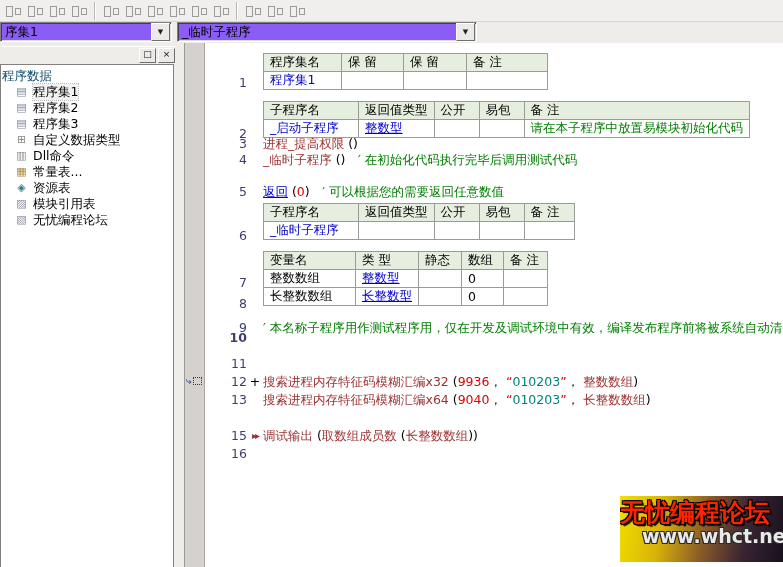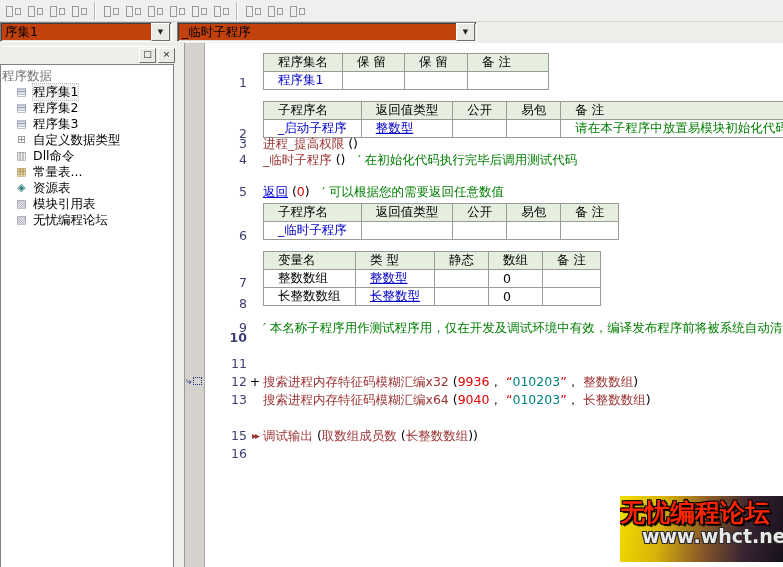--- a/index.html
+++ b/index.html
@@ -8,36 +8,36 @@
        background:#EFEDEA;font-size:12.5px;-webkit-font-smoothing:none;}
   
   .toolbar{position:absolute;left:0;top:0;width:783px;height:22px;background:#F0EFED;
            border-bottom:1px solid #d8d6d2;display:flex;align-items:center;padding-left:2px;box-sizing:border-box;}
   .tb-icon{width:22px;height:18px;position:relative;display:inline-block;}
   .tb-icon::before{content:"";position:absolute;left:4px;top:4px;width:5px;height:9px;border:1px solid #9b9b9b;}
   .tb-icon::after{content:"";position:absolute;left:13px;top:6px;width:4px;height:5px;border:1px solid #9b9b9b;}
   .tb-sep{width:1px;height:18px;background:#b9b7b4;border-right:1px solid #ffffff;margin:0 4px;}
   
   .combo-row{position:absolute;left:0;top:22px;width:783px;height:21px;background:#EFEDEA;}
-  .combo{position:absolute;top:0;height:20px;background:#c2410c;border:1px solid #808080;
+  .combo{position:absolute;top:0;height:20px;background:#8b5cf6;border:1px solid #808080;
          border-bottom-color:#fff;border-right-color:#fff;box-shadow:inset 1px 1px 0 #404040, inset -1px -1px 0 #dcdcdc;
          display:flex;align-items:center;box-sizing:border-box;}
   .combo-text{flex:1;padding:0 4px;font-size:12.5px;color:#000;white-space:nowrap;overflow:hidden;}
   .combo-btn{width:17px;height:16px;margin-right:1px;background:#ECEAE6;border:1px solid #fff;
              border-bottom-color:#6f6f6f;border-right-color:#6f6f6f;display:flex;align-items:center;justify-content:center;
              font-size:7px;color:#222;}
   
   .dock{position:absolute;left:0;top:43px;width:178px;height:524px;background:#EFEDEA;}
   .dock-titlebar{position:absolute;left:2px;top:3px;right:3px;height:17px;border-top:1px solid #fff;
                  display:flex;justify-content:flex-end;align-items:center;gap:2px;}
   .dock-btn{width:15px;height:13px;background:#ECEAE6;border:1px solid #fff;border-bottom-color:#6f6f6f;
             border-right-color:#6f6f6f;font-size:9px;line-height:11px;text-align:center;color:#111;cursor:default;}
   .tree-box{position:absolute;left:0px;top:21px;width:174px;bottom:0;background:#fff;
             border:1px solid #808080;border-bottom:none;box-sizing:border-box;overflow:hidden;}
-  .tree-root{margin:3px 0 0 1px;height:16px;line-height:16px;font-size:12.5px;color:#737373;white-space:nowrap;}
+  .tree-root{margin:3px 0 0 1px;height:16px;line-height:16px;font-size:12.5px;color:#0c4a6e;white-space:nowrap;}
   .tree-item{height:16px;line-height:16px;display:flex;align-items:center;white-space:nowrap;}
   .tree-icon{width:15px;margin-left:13px;margin-right:4px;font-size:11px;line-height:14px;color:#7e8ca3;text-align:center;}
   .tree-label{font-size:12.5px;color:#000;}
   .tree-item.sel .tree-label{background:#f2f2f2;outline:1px dotted #b8b8b8;}
   
   .editor{position:absolute;left:184px;top:43px;width:599px;height:524px;background:#fff;
           border-left:1px solid #9a9a9a;overflow:hidden;}
   .gutter{position:absolute;left:0;top:0;bottom:0;width:19px;background:#D5D2CD;border-right:1px solid #a9a6a1;}
   .gutter-mark{position:absolute;left:1px;width:18px;height:14px;color:#23308e;font-size:10px;line-height:14px;
                display:flex;align-items:center;}
@@ -49,21 +49,21 @@
   .fn{color:#9B3332;}
   .kw{color:#0000D8;text-decoration:underline;}
   .num{color:#E00000;}
   .strq{color:#E00000;}
   .str{color:#008080;}
   .cmt{color:#007E00;}
   .vr{color:#9B3332;}
   
   table.grid{position:absolute;border-collapse:collapse;background:#fff;}
   table.grid th, table.grid td{border:1px solid #999b96;font-weight:normal;font-size:12.5px;
-        padding:0 14px;height:16px;text-align:left;white-space:nowrap;overflow:hidden;box-sizing:border-box;}
+        padding:0 6px;height:16px;text-align:left;white-space:nowrap;overflow:hidden;box-sizing:border-box;}
   table.grid th{background:#E6EFDF;color:#000;}
   .cell-name{color:#0000C8;}
   .cell-type{color:#0000C8;text-decoration:underline;}
   .cell-comment{color:#007E00;}
   
   .watermark{position:absolute;left:620px;top:496px;width:163px;height:66px;
              background:linear-gradient(100deg,#F2DF00 0%,#D8B408 26%,#8A5A28 52%,#3A2433 76%,#17111B 100%);
              overflow:hidden;}
   .wm-title{margin-top:4px;font-size:25px;font-weight:bold;color:#FF2400;letter-spacing:0px;
             text-shadow:-1px -1px 0 #000,1px -1px 0 #000,-1px 1px 0 #000,1px 1px 0 #000,2px 2px 1px #000;

